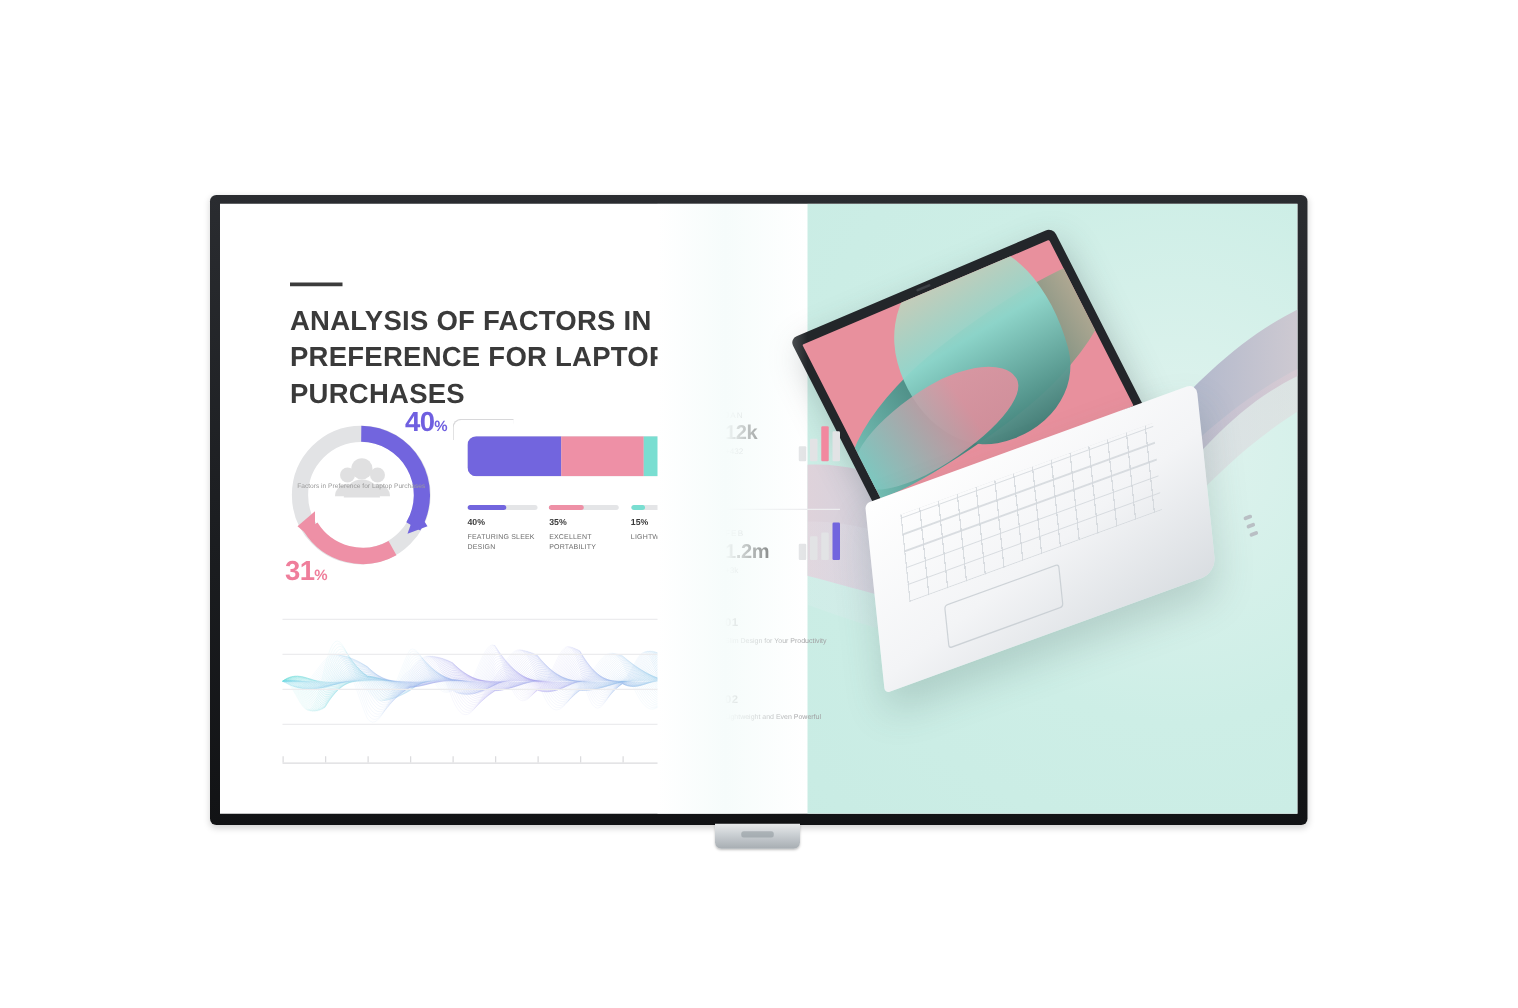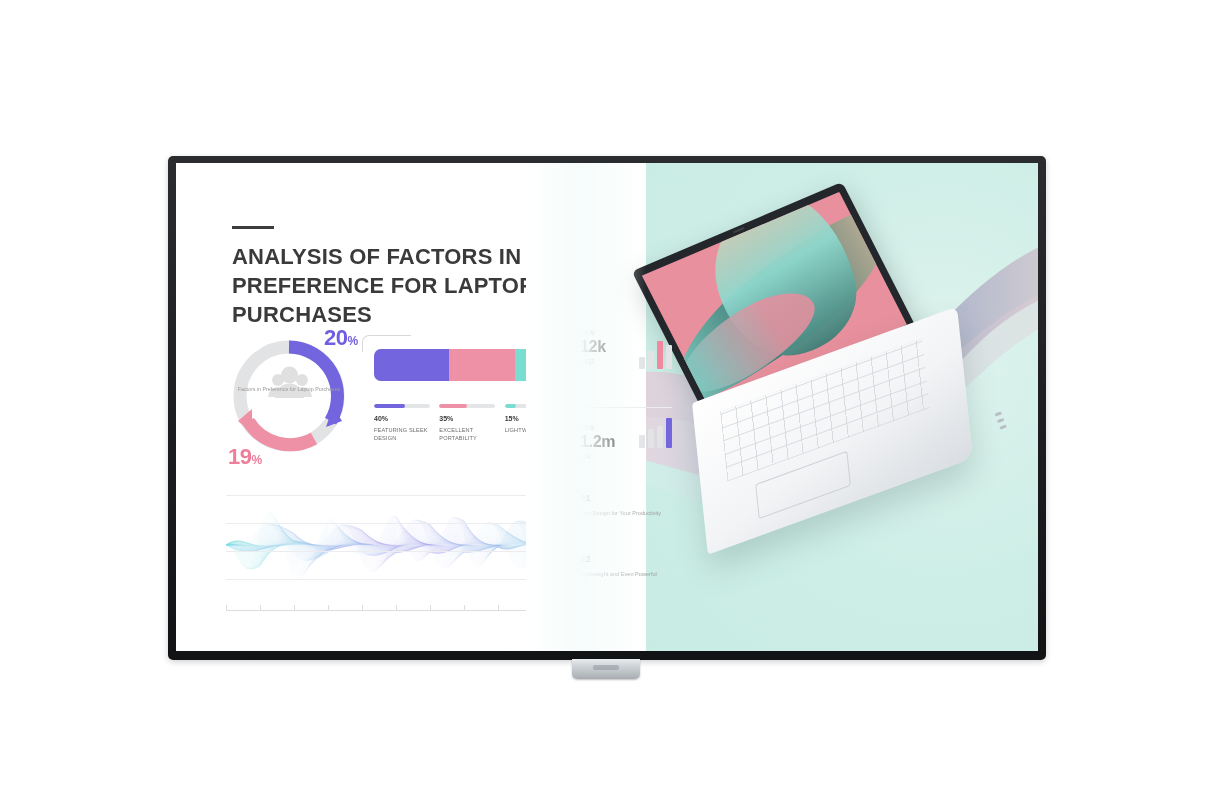--- a/index.html
+++ b/index.html
@@ -276,23 +276,23 @@
                 <path d="M 42 64 a 10 10 0 0 1 20 0 z"></path>
                 <circle cx="76" cy="47" r="6"></circle>
                 <path d="M 66 64 a 10 10 0 0 1 20 0 z"></path>
                 <circle cx="63.5" cy="42" r="8.5"></circle>
                 <path d="M 49 65 a 14.5 14.5 0 0 1 29 0 z"></path>
               </g>
             </svg>
             <div class="donut-label">Factors in Preference for Laptop Purchases</div>
           </div>
 
-          <div class="pct pct-40"><span style="font-size:22px">20</span><span>%</span></div>
-
-          <div class="pct pct-35"><span style="font-size:22px">19</span><span>%</span></div>
+          <div class="pct pct-40"><span style="font-size:22px">40</span><span>%</span></div>
+
+          <div class="pct pct-35"><span style="font-size:22px">31</span><span>%</span></div>
 
           <div class="leader"></div>
 
           <div class="bar" id="stacked-bar">
               <div class="seg" style="width: 40%; background: rgb(114, 101, 222);"></div>
               <div class="seg" style="width: 35%; background: rgb(238, 144, 166);"></div>
               <div class="seg" style="width: 15%; background: rgb(121, 222, 209);"></div>
               <div class="seg" style="width: 10%; background: rgb(228, 229, 231);"></div>
             </div>
 

